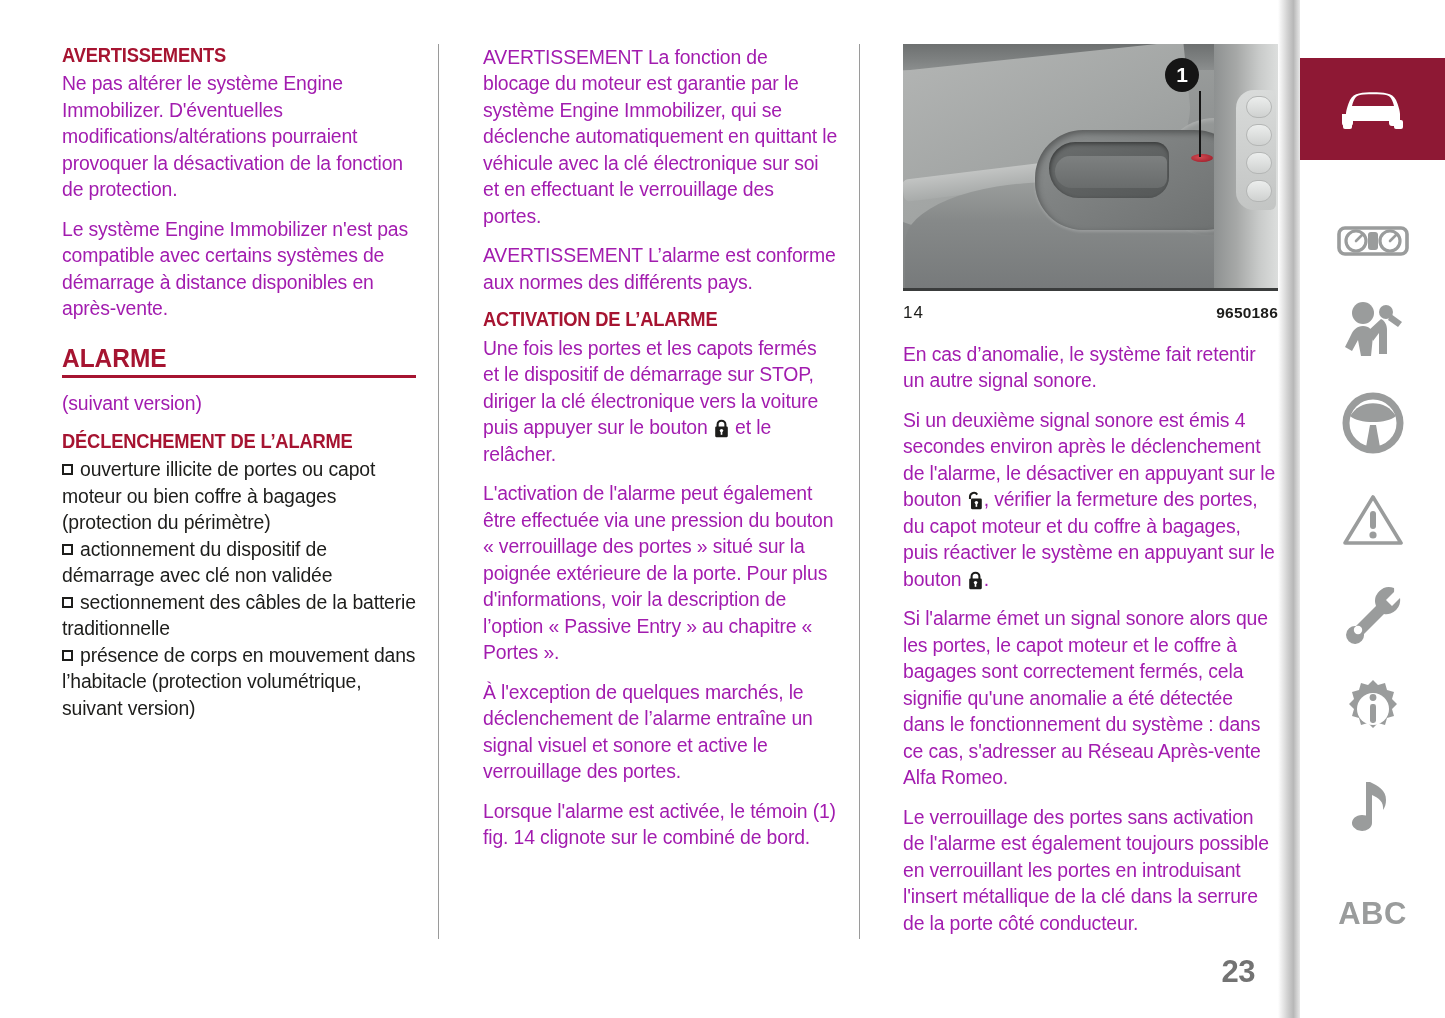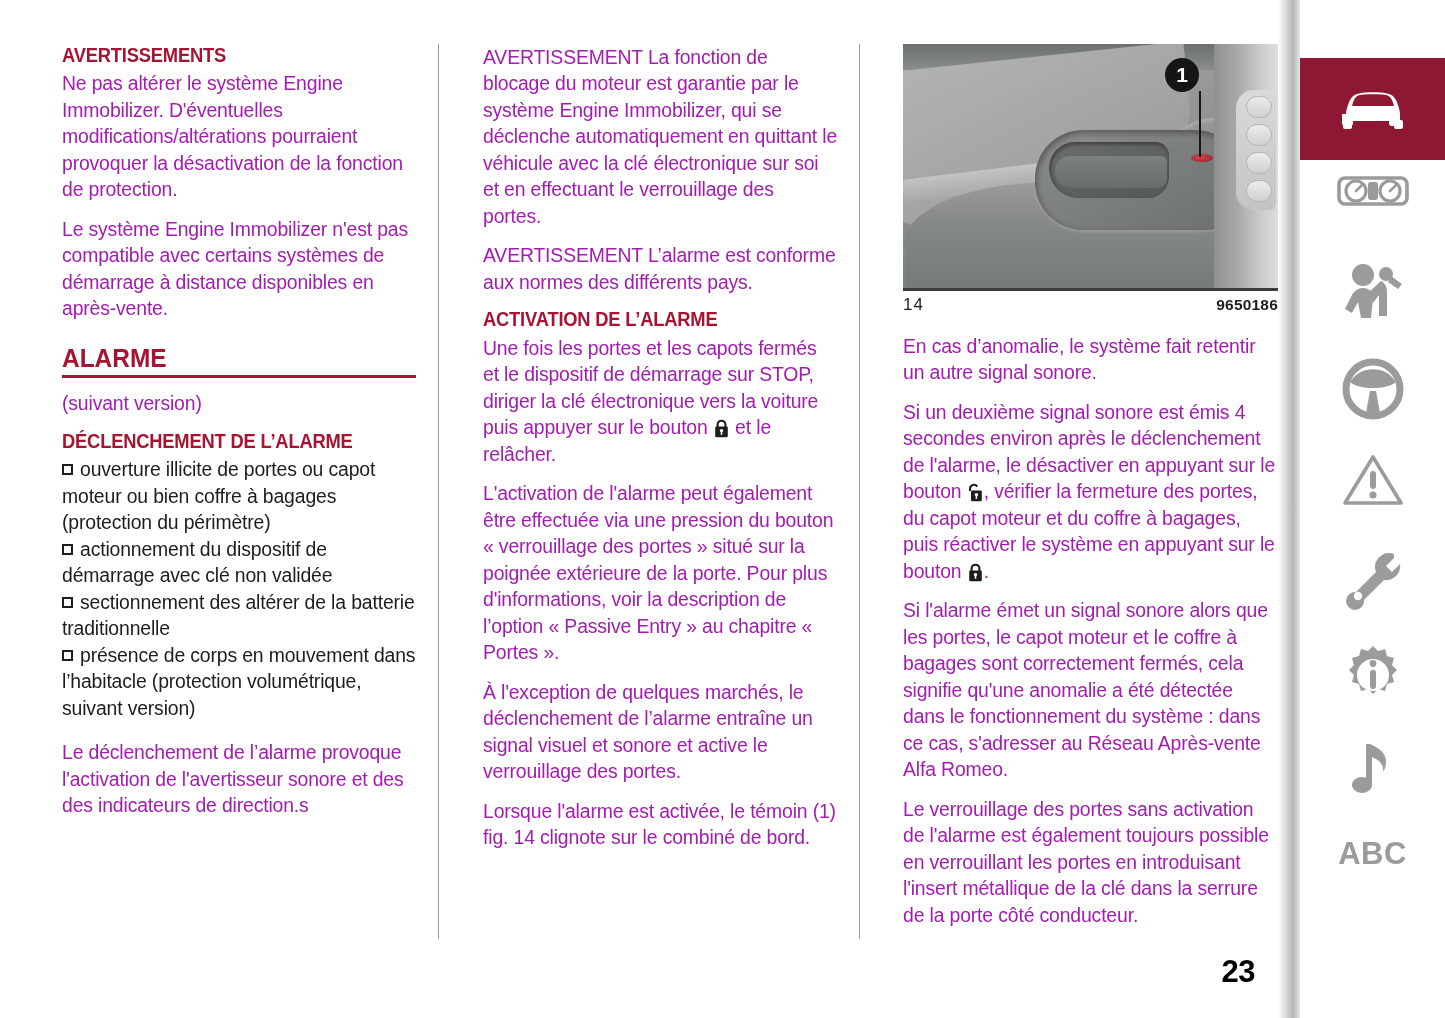--- a/index.html
+++ b/index.html
@@ -260,21 +260,21 @@
     width: 2px; height: 66px;
     background: #151515;
     z-index: 4;
   }
 
   .fig-caption {
     display: flex;
     justify-content: space-between;
     align-items: baseline;
     width: 375px;
-    padding-top: 4px;
+    padding-top: 12px;
     font-size: 16px;
     font-weight: bold;
     color: #1d1d1b;
     letter-spacing: 0.4px;
   }
   .fig-num { font-weight: normal; font-size: 17px; letter-spacing: 1px; }
   .fig-code { font-weight: bold; font-size: 15.5px; letter-spacing: 0.2px; margin-left: 12px; }
 
   
   .sidebar {
@@ -297,38 +297,38 @@
     background: #8e1834;
     display: flex;
     align-items: center;
     justify-content: center;
   }
   .tab {
     position: absolute;
     left: 22px;
     width: 145px; height: 96px;
     display: flex;
-    align-items: flex-start;
+    align-items: flex-end;
     justify-content: center;
   }
   .tab svg, .tab-active svg { display: block; }
   .abc-label {
     font-size: 31px;
     font-weight: bold;
     color: #9a9c9c;
     letter-spacing: 0.5px;
   }
 
   .page-number {
     position: absolute;
     right: 190px;
     bottom: 28px;
     font-size: 31px;
     font-weight: bold;
-    color: #000000;
+    color: #737373;
     letter-spacing: -0.5px;
   }
 </style>
 </head>
 <body>
 
 <div class="page">
 
   <div class="columns">
 
@@ -340,25 +340,24 @@
       <div class="h-section">ALARME</div>
       <div class="section-rule"></div>
 
       <p class="body">(suivant version)</p>
 
       <div class="h-red">DÉCLENCHEMENT DE L’ALARME</div>
 
       <div class="bullets">
         <span class="bullet"><span class="sq"></span><span>ouverture illicite de portes ou capot moteur ou bien coffre à bagages (protection du périmètre)</span></span>
         <span class="bullet"><span class="sq"></span><span>actionnement du dispositif de démarrage avec clé non validée</span></span>
-        <span class="bullet"><span class="sq"></span><span>sectionnement des altérer de la batterie traditionnelle</span></span>
+        <span class="bullet"><span class="sq"></span><span>sectionnement des câbles de la batterie traditionnelle</span></span>
         <span class="bullet"><span class="sq"></span><span>présence de corps en mouvement dans l’habitacle (protection volumétrique, suivant version)</span></span>
       </div>
 
-      <p class="body">Le déclenchement de l’alarme provoque l'activation de l'avertisseur sonore et des des indicateurs de direction.s</p>
     </div>
 
     <div class="divider"></div>
 
     <div class="col col-2">
       <p class="body">AVERTISSEMENT La fonction de blocage du moteur est garantie par le système Engine Immobilizer, qui se déclenche automatiquement en quittant le véhicule avec la clé électronique sur soi et en effectuant le verrouillage des portes.</p>
       <p class="body">AVERTISSEMENT L’alarme est conforme aux normes des différents pays.</p>
 
       <div class="h-red">ACTIVATION DE L’ALARME</div>
 

